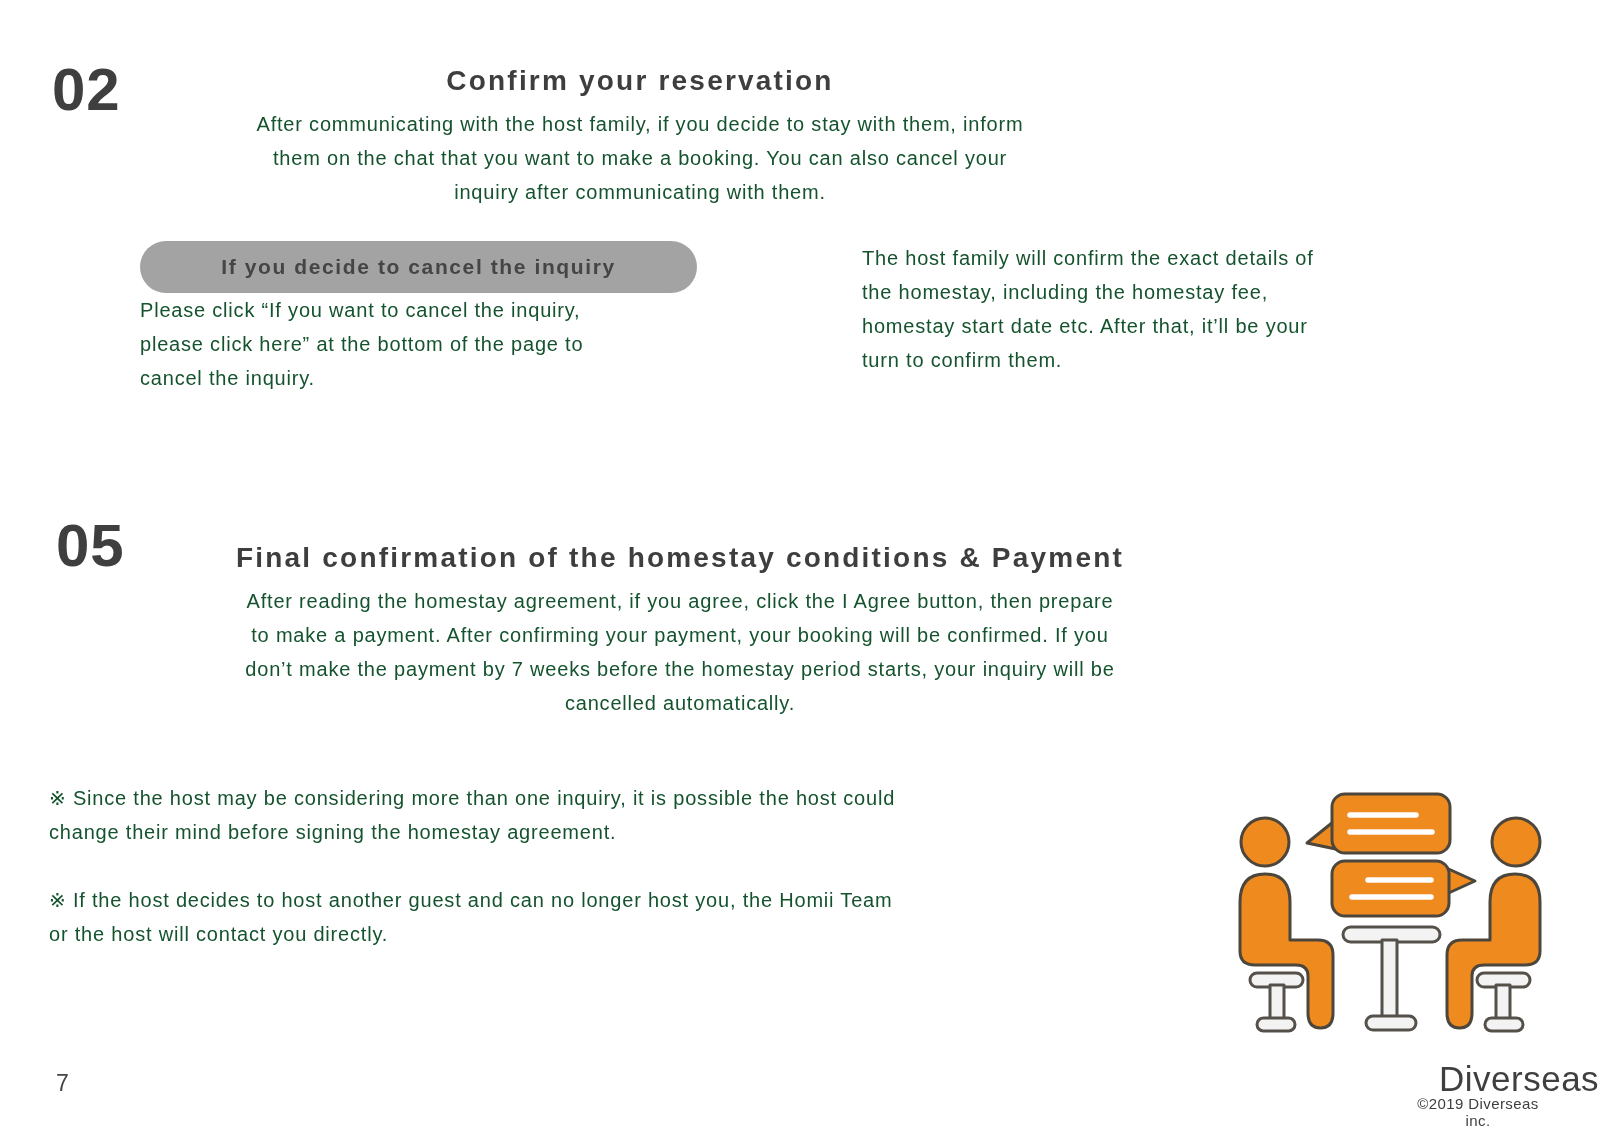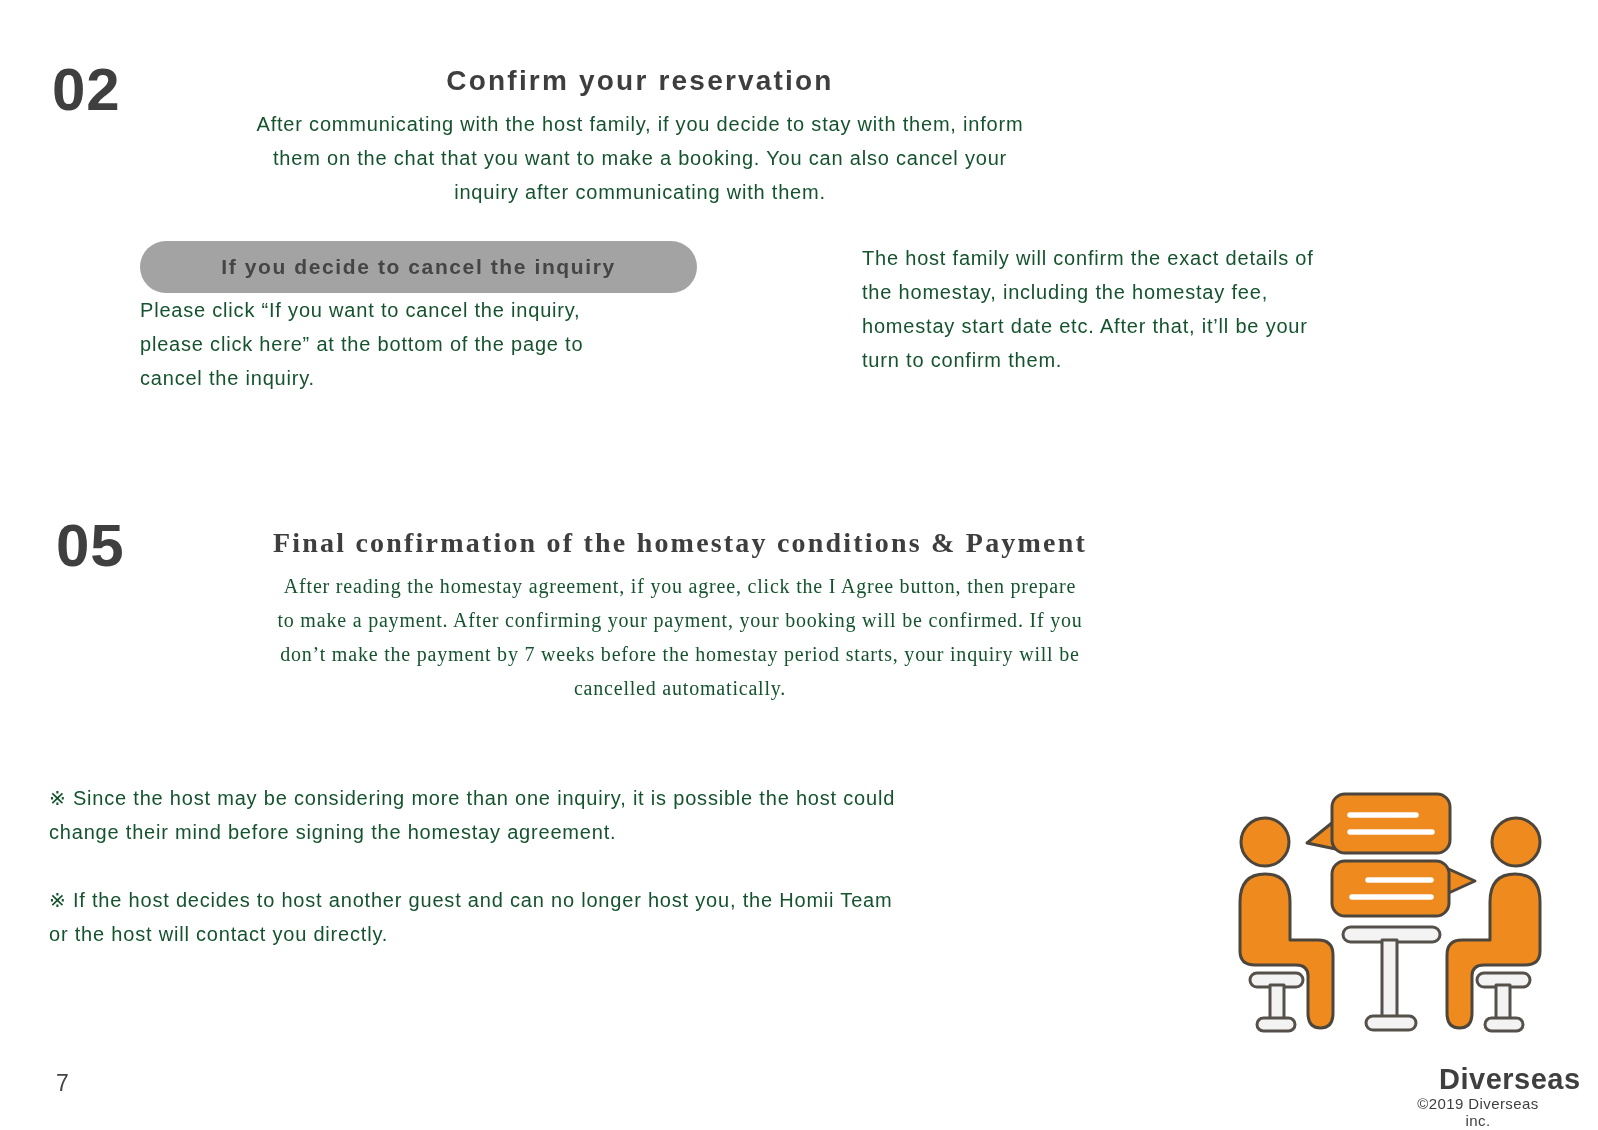--- a/index.html
+++ b/index.html
@@ -5,21 +5,21 @@
   html,body{margin:0;padding:0;background:#ffffff;}
   body{font-family:"Liberation Sans","DejaVu Sans",sans-serif;color:#4b4b4b;}
   .page{position:relative;width:1598px;height:1130px;background:#ffffff;overflow:hidden;}
 
   .section-number{position:absolute;font-size:60px;font-weight:bold;color:#3f3f3f;letter-spacing:1px;line-height:1;}
   #num-02{left:52px;top:60px;}
   #num-03{left:56px;top:516px;}
 
   .section-content{position:absolute;left:140px;text-align:center;}
   #sec-02{top:63px;width:1000px;}
-  #sec-03{top:525px;width:1080px;font-family:Liberation Serif, serif;}
+  #sec-03{top:540px;width:1080px;}
 
   .section-title{font-size:28px;font-weight:bold;color:#3e3e3e;letter-spacing:2.2px;line-height:36px;margin:0;}
   .para{font-size:20px;color:#14532d;letter-spacing:0.8px;line-height:34px;margin:0;white-space:pre-line;}
   .section-body{margin-top:8px;}
 
   .callout{position:absolute;top:241px;}
   #callout-cancel{left:140px;width:557px;}
   #callout-confirm{left:862px;width:558px;}
   .callout-pill{height:52px;background:#a3a3a3;border-radius:26px;display:flex;align-items:center;justify-content:center;}
   .callout-pill span{font-size:21px;font-weight:bold;color:#454545;letter-spacing:1.6px;}
@@ -28,21 +28,21 @@
   .notes{position:absolute;left:49px;top:781px;width:1060px;}
   .note{margin:0 0 34px 0;}
 
   .illustration{position:absolute;left:1180px;top:760px;width:420px;height:290px;}
   .orange-shape{fill:#ef8a1e;stroke:#4c463c;stroke-width:3;stroke-linejoin:round;}
   .gray-shape{fill:#f3f3f3;stroke:#55504a;stroke-width:3;stroke-linejoin:round;}
   .bubble-line{stroke:#ffffff;stroke-width:5.5;stroke-linecap:round;}
 
   .page-number{position:absolute;left:56px;top:1070px;font-size:23px;color:#454545;letter-spacing:1px;}
   .brand{position:absolute;left:1408px;top:1064px;width:140px;text-align:center;}
-  .brand-name{font-size:29px;font-weight:bold;color:#3f3f3f;letter-spacing:0.5px;line-height:30px;margin-left:31px;}
+  .brand-name{font-size:35px;font-weight:normal;color:#3f3f3f;letter-spacing:0.5px;line-height:30px;margin-left:31px;}
   .brand-copy{font-size:15px;color:#3f3f3f;letter-spacing:0.4px;margin-top:1px;}
 </style>
 </head>
 <body>
 
 <div class="page">
 
   <div class="section-number" id="num-02">02</div>
   <div class="section-content" id="sec-02">
     <h2 class="section-title">Confirm your reservation</h2>

